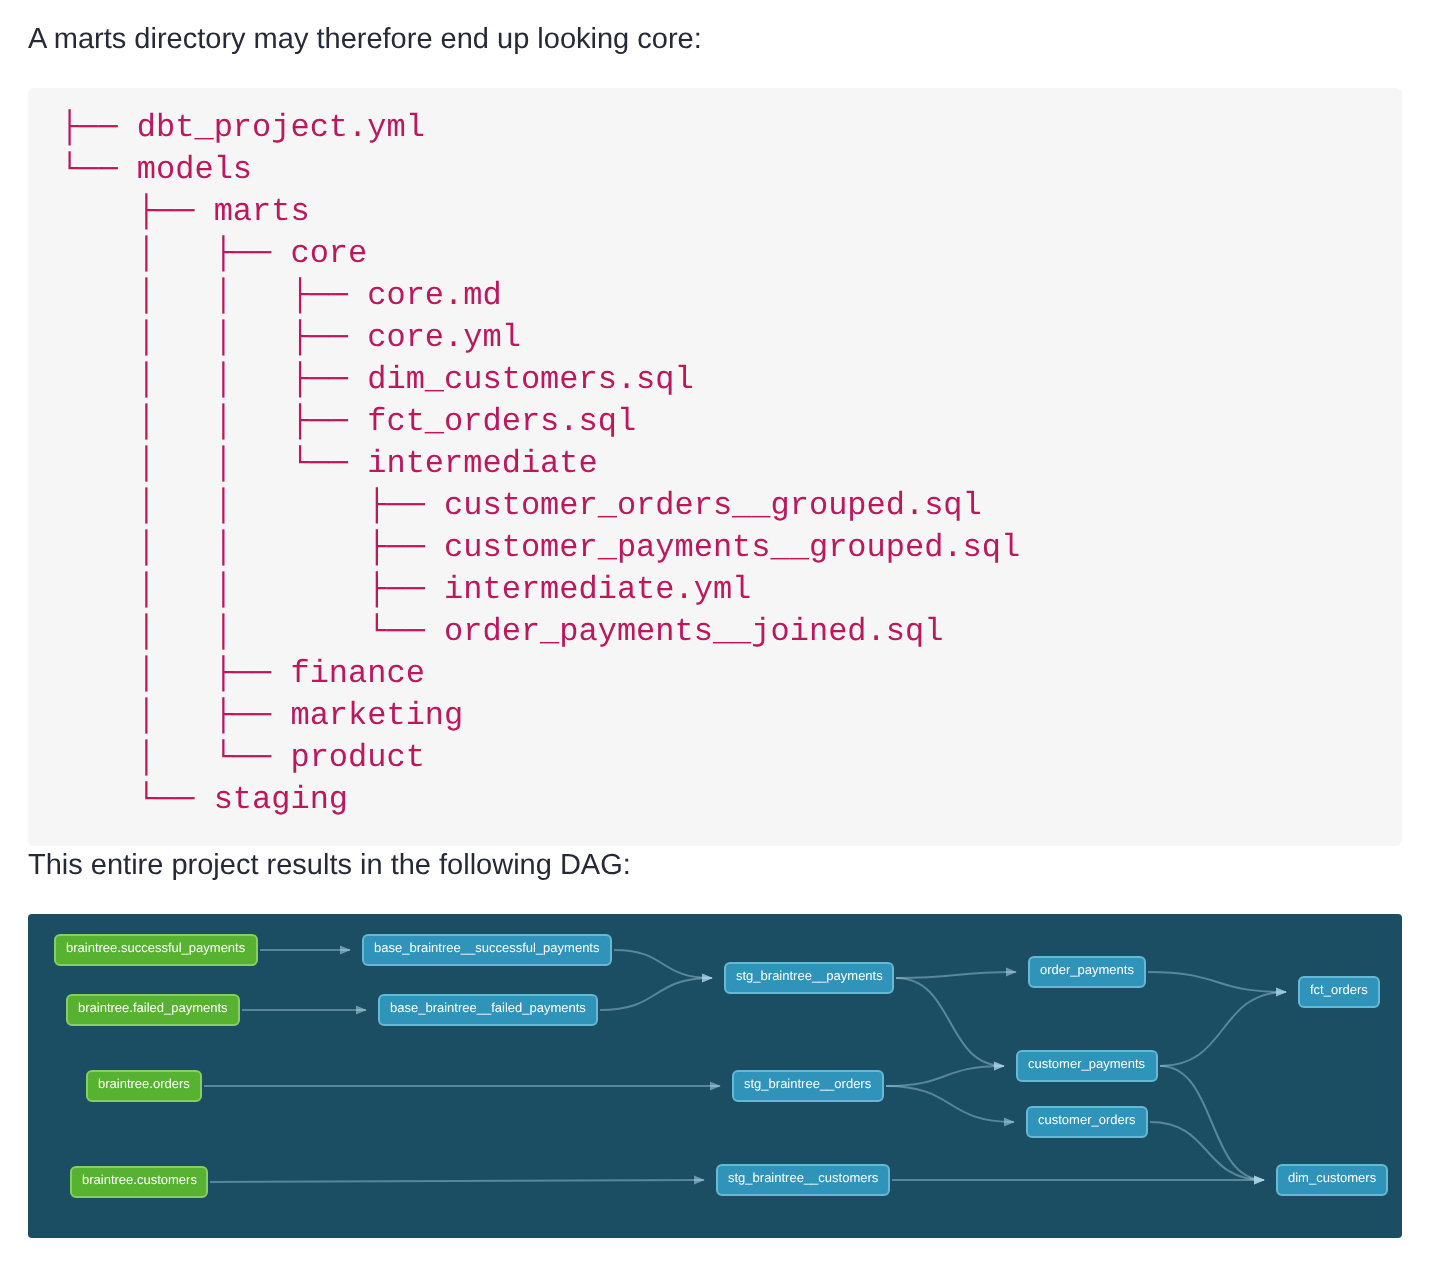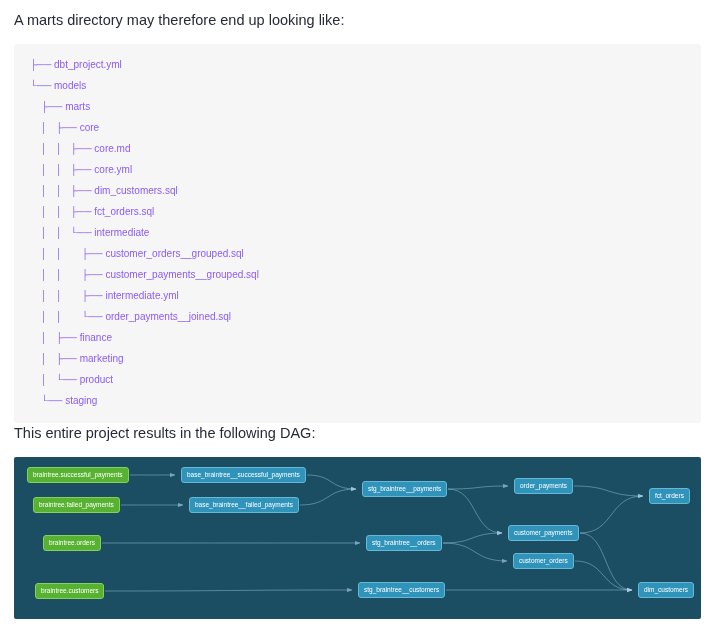--- a/index.html
+++ b/index.html
@@ -15,24 +15,24 @@
     line-height: 20px;
     color: #262a38;
   }
   .code-block {
     margin-top: 14px;
     background: #f6f6f6;
     border-radius: 3px;
     padding: 10px 16px 12px 16px;
   }
   .code-block pre {
-    font-family: Liberation Sans, sans-serif;
-    font-size: 10px;
+    font-family: Liberation Mono, monospace;
+    font-size: 16px;
     line-height: 21px;
-    color: #8b5cf6;
+    color: #be185d;
     white-space: pre;
   }
   .para-2 { margin-top: 0; }
   .dag-wrap { margin-top: 14px; }
   #dag-canvas {
     position: relative;
     width: 687px;
     height: 162px;
     border-radius: 2px;
     overflow: hidden;
@@ -66,21 +66,21 @@
   .dag-node.model {
     background: #3093ba;
     border: 1px solid #66b8d4;
   }
 </style>
 </head>
 <body>
 
 <div class="page">
 
-  <p class="para">A marts directory may therefore end up looking like:</p>
+  <p class="para">A marts directory may therefore end up looking core:</p>
 
   <div class="code-block">
     <pre>├── dbt_project.yml
 └── models
     ├── marts
     │   ├── core
     │   │   ├── core.md
     │   │   ├── core.yml
     │   │   ├── dim_customers.sql
     │   │   ├── fct_orders.sql

